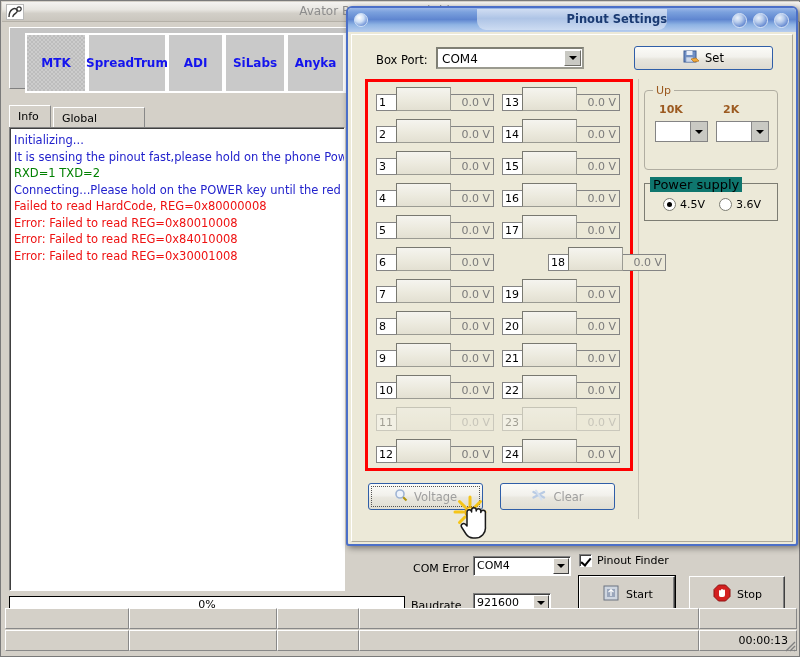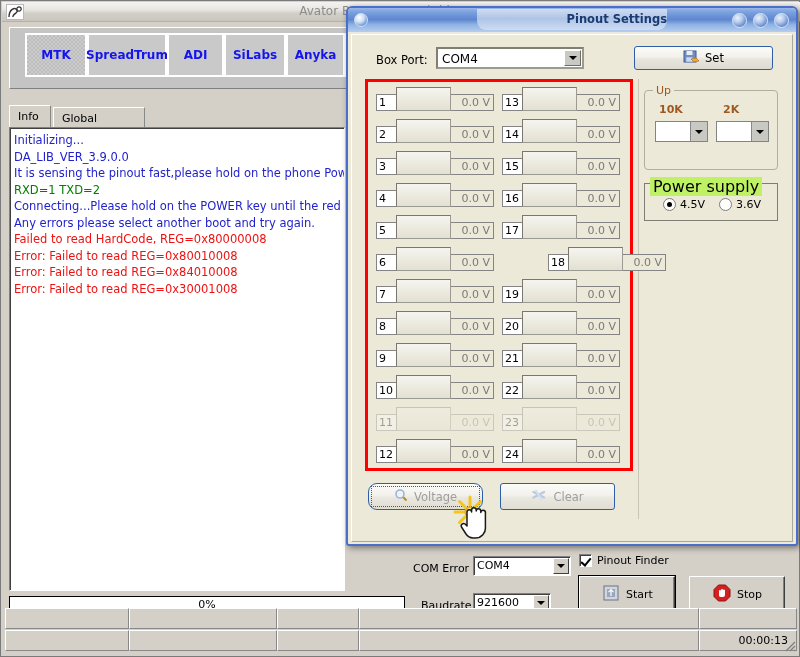--- a/index.html
+++ b/index.html
@@ -44,21 +44,21 @@
   #brand-tabs {
     position: absolute; left: 8px; top: 26px;
     width: 784px; height: 62px;
     background: #c4c4c4;
     border: 1px solid #ffffff;
     border-right-color: #808080;
     border-bottom-color: #808080;
   }
   .brand-tab {
     position: absolute; top: 5px;
-    height: 44px;
+    height: 60px;
     background: #c9c9c9;
     border: 2px solid #ffffff;
     border-right-color: #ffffff;
     color: #1414ee;
     font-weight: bold;
     font-size: 12px;
     display: flex; align-items: center; justify-content: center;
     font-family: "DejaVu Sans", "Liberation Sans", sans-serif;
   }
   .brand-tab.selected {
@@ -363,22 +363,22 @@
     border-left: 1px solid #888;
     display: flex; align-items: center; justify-content: center;
   }
   #group-power {
     position: absolute; left: 292px; top: 148px;
     width: 134px; height: 38px;
     border: 1px solid #7d7d73;
   }
   #group-power-legend {
     position: absolute; left: 5px; top: -7px;
-    background: #bef264; padding: 0 3px;
-    font-size: 16px; color: #000;
+    background: #0f766e; padding: 0 3px;
+    font-size: 13px; color: #000;
   }
   .radio-wrap {
     position: absolute; top: 14px;
     display: flex; align-items: center; gap: 4px;
     font-size: 11px; color: #000;
   }
   .radio {
     width: 13px; height: 13px; border-radius: 50%;
     background: #ffffff;
     border: 1px solid #7d7d73;
@@ -390,21 +390,21 @@
     width: 5px; height: 5px; border-radius: 50%;
     background: #000000;
   }
 
   
   #voltage-button {
     position: absolute; left: 16px; top: 448px;
     width: 115px; height: 27px;
     background: linear-gradient(to bottom, #fbfbf8 0%, #f2f1ec 45%, #e9e7df 55%, #e0ded3 100%);
     border: 1px solid #2f5ea8;
-    border-radius: 9px;
+    border-radius: 3px;
     display: flex; align-items: center; justify-content: center; gap: 6px;
     font-size: 11.5px; color: #9e9e9e;
   }
   #voltage-button::before {
     content: "";
     position: absolute; left: 2px; top: 2px; right: 2px; bottom: 2px;
     border: 1px dotted #555555;
   }
   #clear-button {
     position: absolute; left: 148px; top: 448px;
@@ -457,45 +457,43 @@
     <div class="brand-tab" style="left:335px; width:60px; overflow:hidden; justify-content:flex-start; padding-left:6px;">N</div>
   </div>
 
   <div id="info-tabstrip">
     <div class="info-tab active" style="left:0px;  width:42px;">Info</div>
     <div class="info-tab" style="left:44px; width:92px;">Global Settings</div>
   </div>
 
   <div id="log-panel">
     <div class="log-line log-blue">Initializing...</div>
-    <div class="log-line log-blue">DA_LIB_VER_3.9.0.0</div>
     <div class="log-line log-blue">It is sensing the pinout fast,please hold on the phone Power key</div>
     <div class="log-line log-green">RXD=1  TXD=2</div>
     <div class="log-line log-blue">Connecting...Please hold on the POWER key until the red gauge is go</div>
-    <div class="log-line log-blue">Any errors please select another boot and try again.</div>
     <div class="log-line log-red">Failed to read HardCode, REG=0x80000008</div>
     <div class="log-line log-red">Error: Failed to read REG=0x80010008</div>
     <div class="log-line log-red">Error: Failed to read REG=0x84010008</div>
     <div class="log-line log-red">Error: Failed to read REG=0x30001008</div>
   </div>
 
   <div id="progress-bar">
     <span id="progress-text">0%</span>
   </div>
 
   <div id="bottom-controls">
     <span class="lbl" style="left:2px; top:17px;">COM Error</span>
     <div class="combo" style="left:62px; top:11px; width:98px;">
       <span>COM4</span>
       <span class="arrowbtn">
           <i class="tri-down"></i>
         </span>
     </div>
 
-    <span class="lbl" style="left:10px; top:54px;text-decoration:underline;">Baudrate</span>
+    <span class="lbl" style="left:0; top:54px;text-decoration:underline;">Baudrate</span>
     <div class="combo" style="left:62px; top:48px; width:78px;">
       <span>921600</span>
       <span class="arrowbtn">
           <i class="tri-down"></i>
         </span>
     </div>
 
     <div id="checkbox-pinout" style="left:168px; top:9px;">
       <span class="cbox checked"></span>
       <span>Pinout Finder</span>

